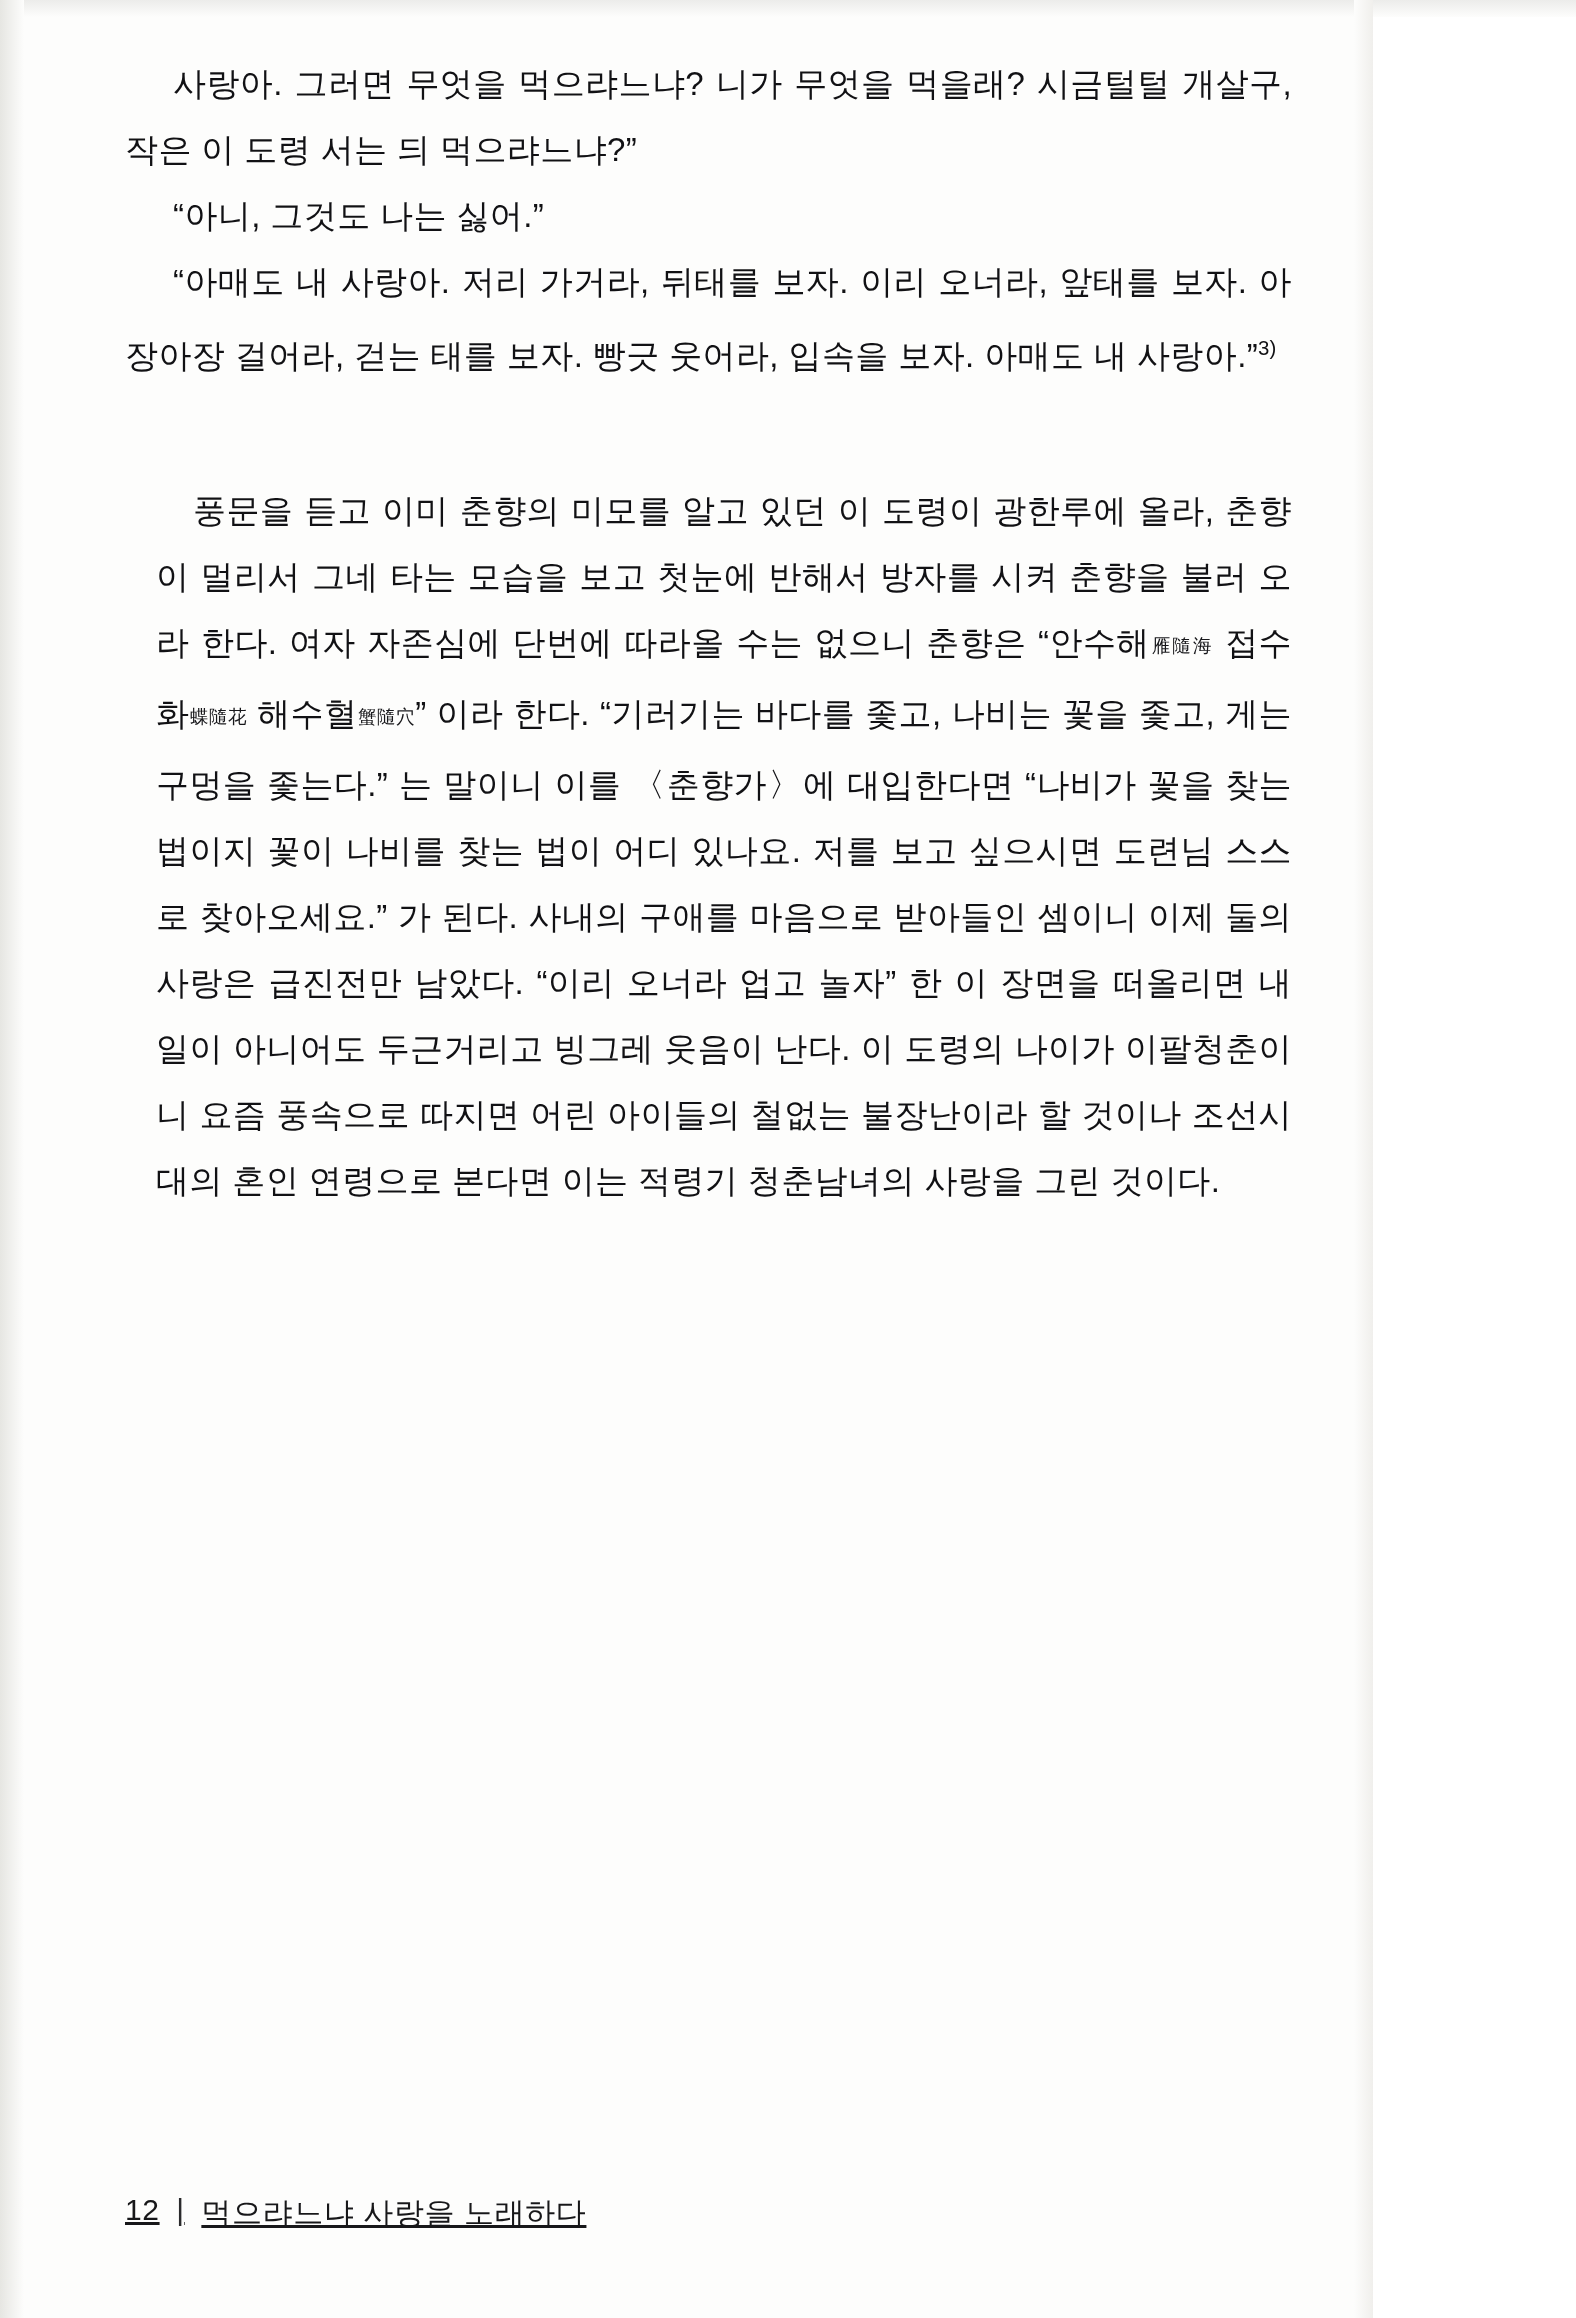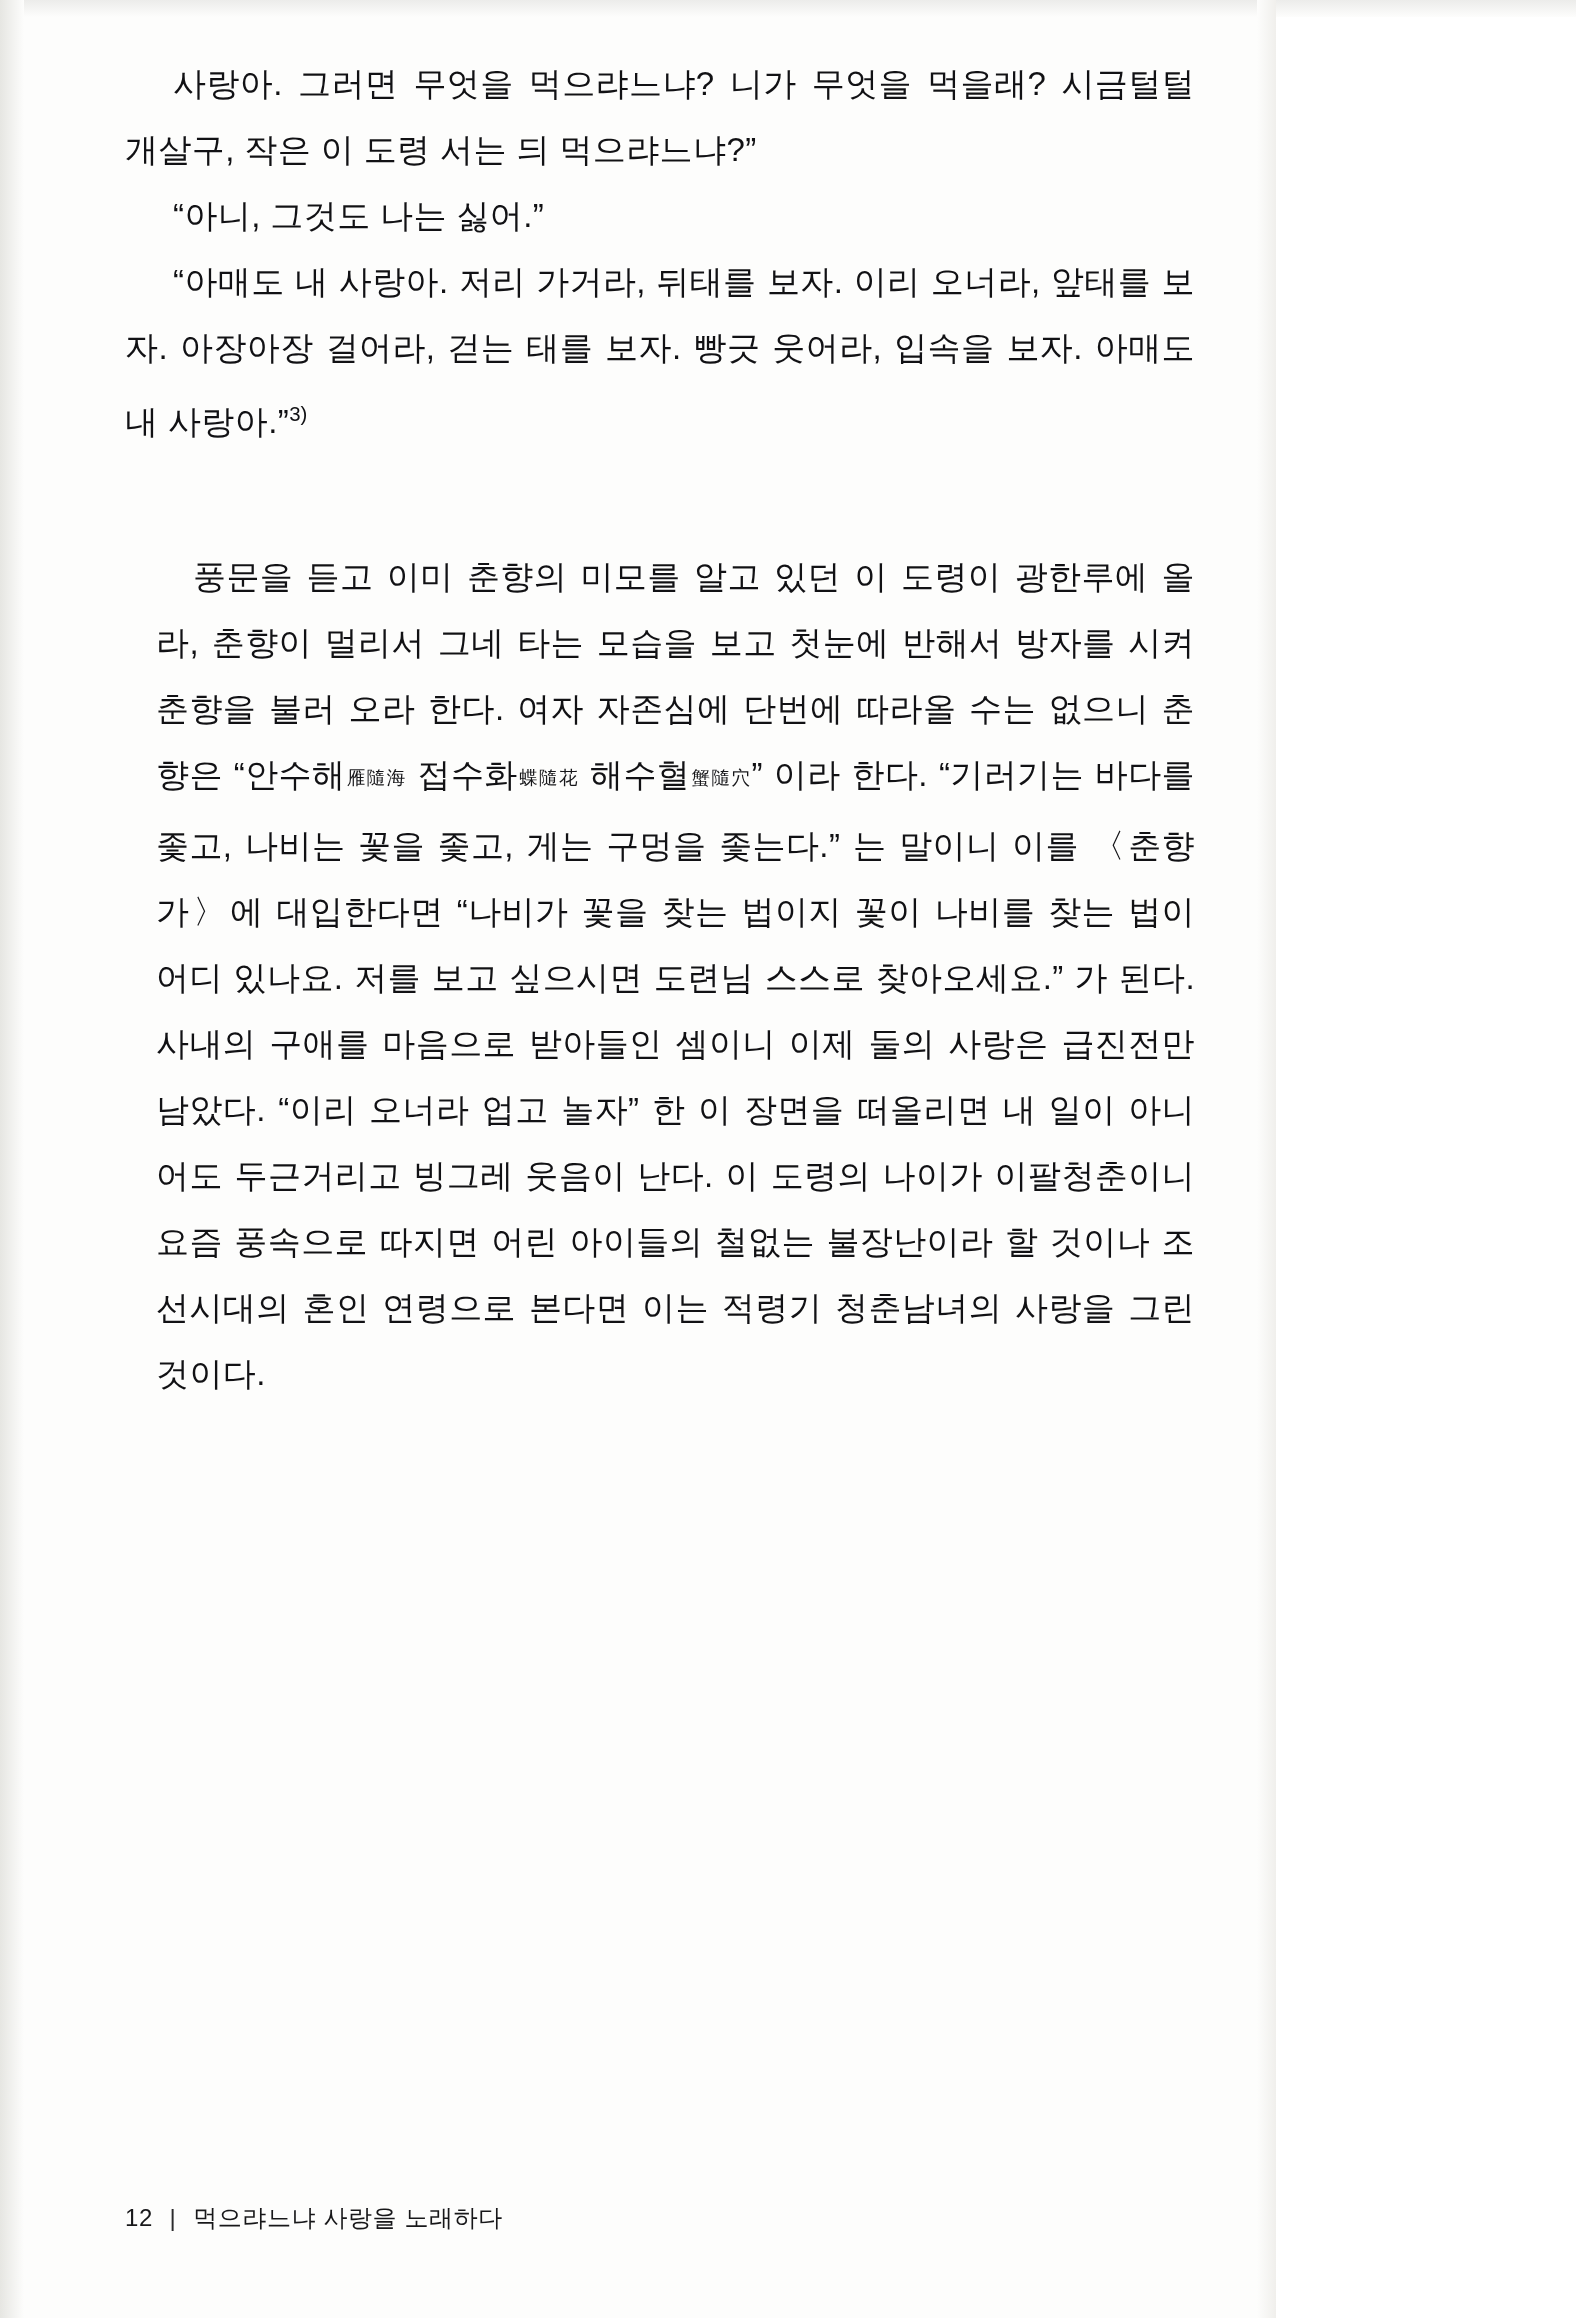--- a/index.html
+++ b/index.html
@@ -8,21 +8,21 @@
   }
   body {
     width: 1577px;
     height: 2319px;
     background: #ffffff;
     font-family: "Liberation Sans", sans-serif;
     overflow: hidden;
   }
   .page {
     position: relative;
-    width: 1276px;
+    width: 1373px;
     height: 2319px;
     background: #fdfdfc;
     box-sizing: border-box;
     padding: 51px 81px 0 125px;
   }
   
   .scan-edge-left {
     position: absolute;
     left: 0; top: 0;
     width: 24px; height: 2319px;
@@ -79,26 +79,26 @@
   .fn {
     font-size: 20.4px;
     vertical-align: super;
     letter-spacing: 0;
   }
 
   .footer {
     position: absolute;
     left: 125px;
     bottom: 85px;
-    font-size: 24px;
+    font-size: 30px;
     color: #171719;
     letter-spacing: 0.6px;
     display: flex;
-    align-items: center;
     gap: 16.7px;
+    text-decoration: underline;
   }
   .footer .sep {
     color: #2a2a2c;
   }
 </style>
 </head>
 <body>
 
 <div class="page">
   <div class="scan-edge-top"></div>

